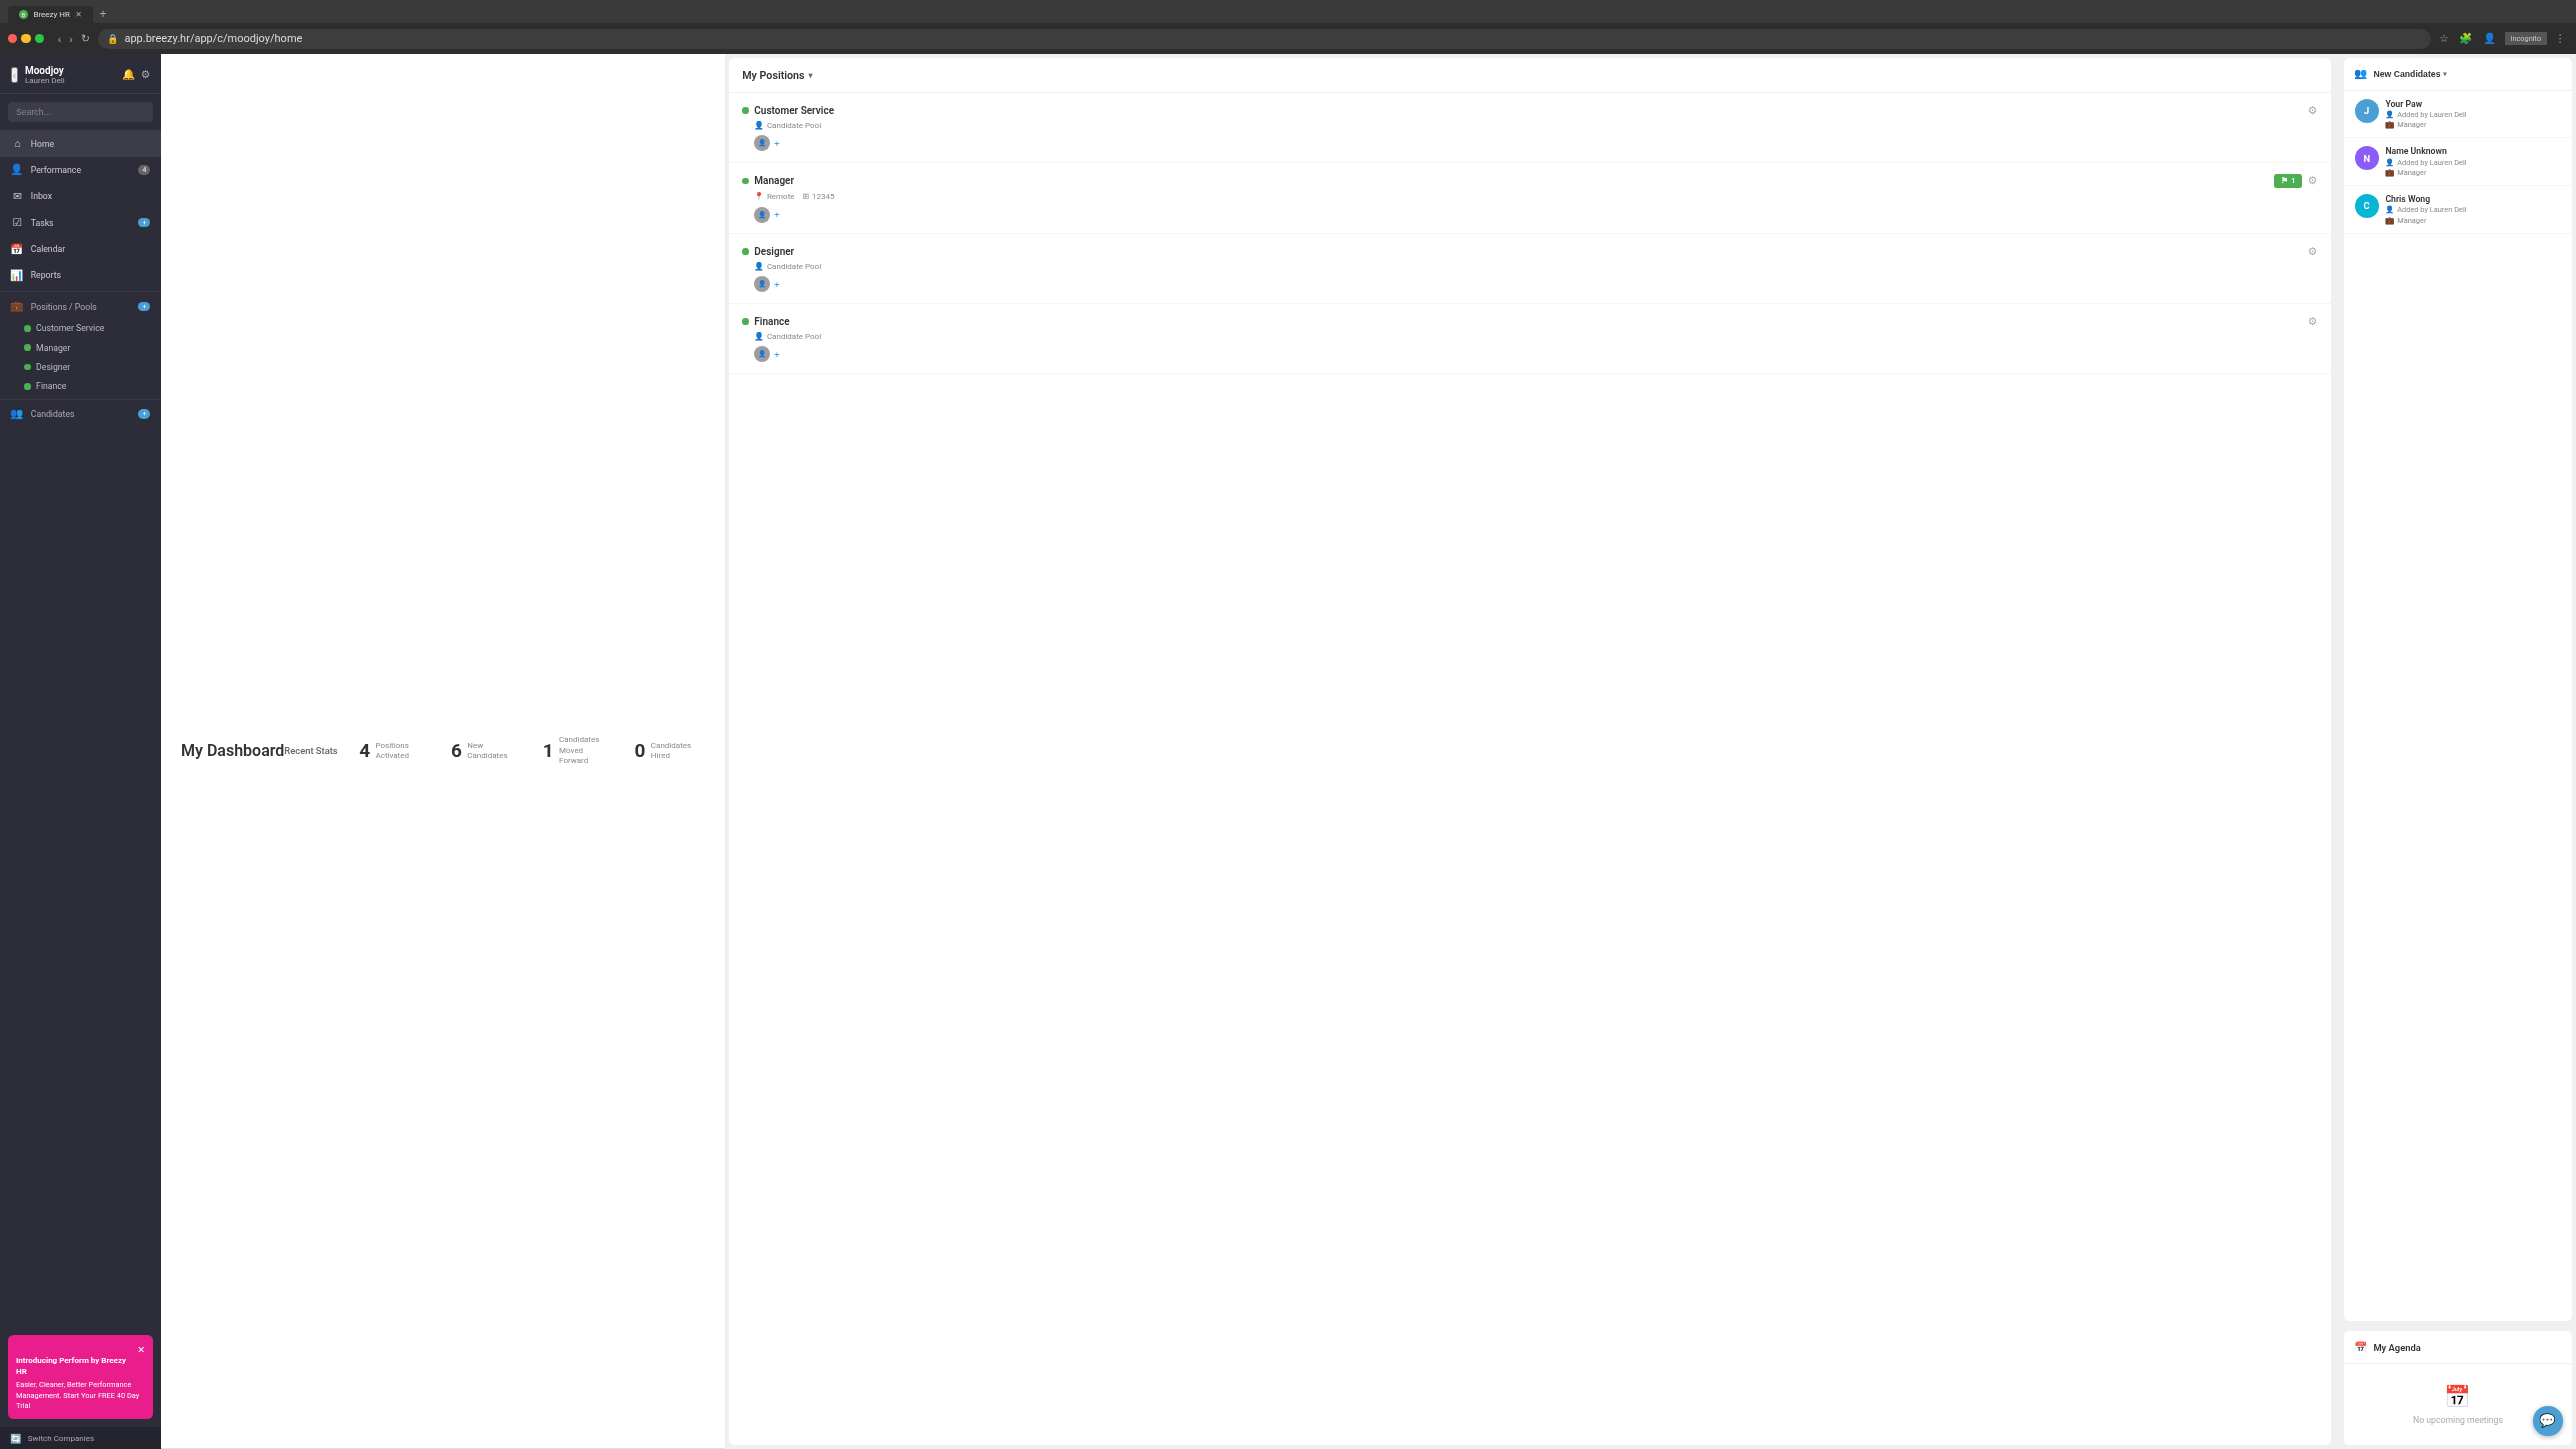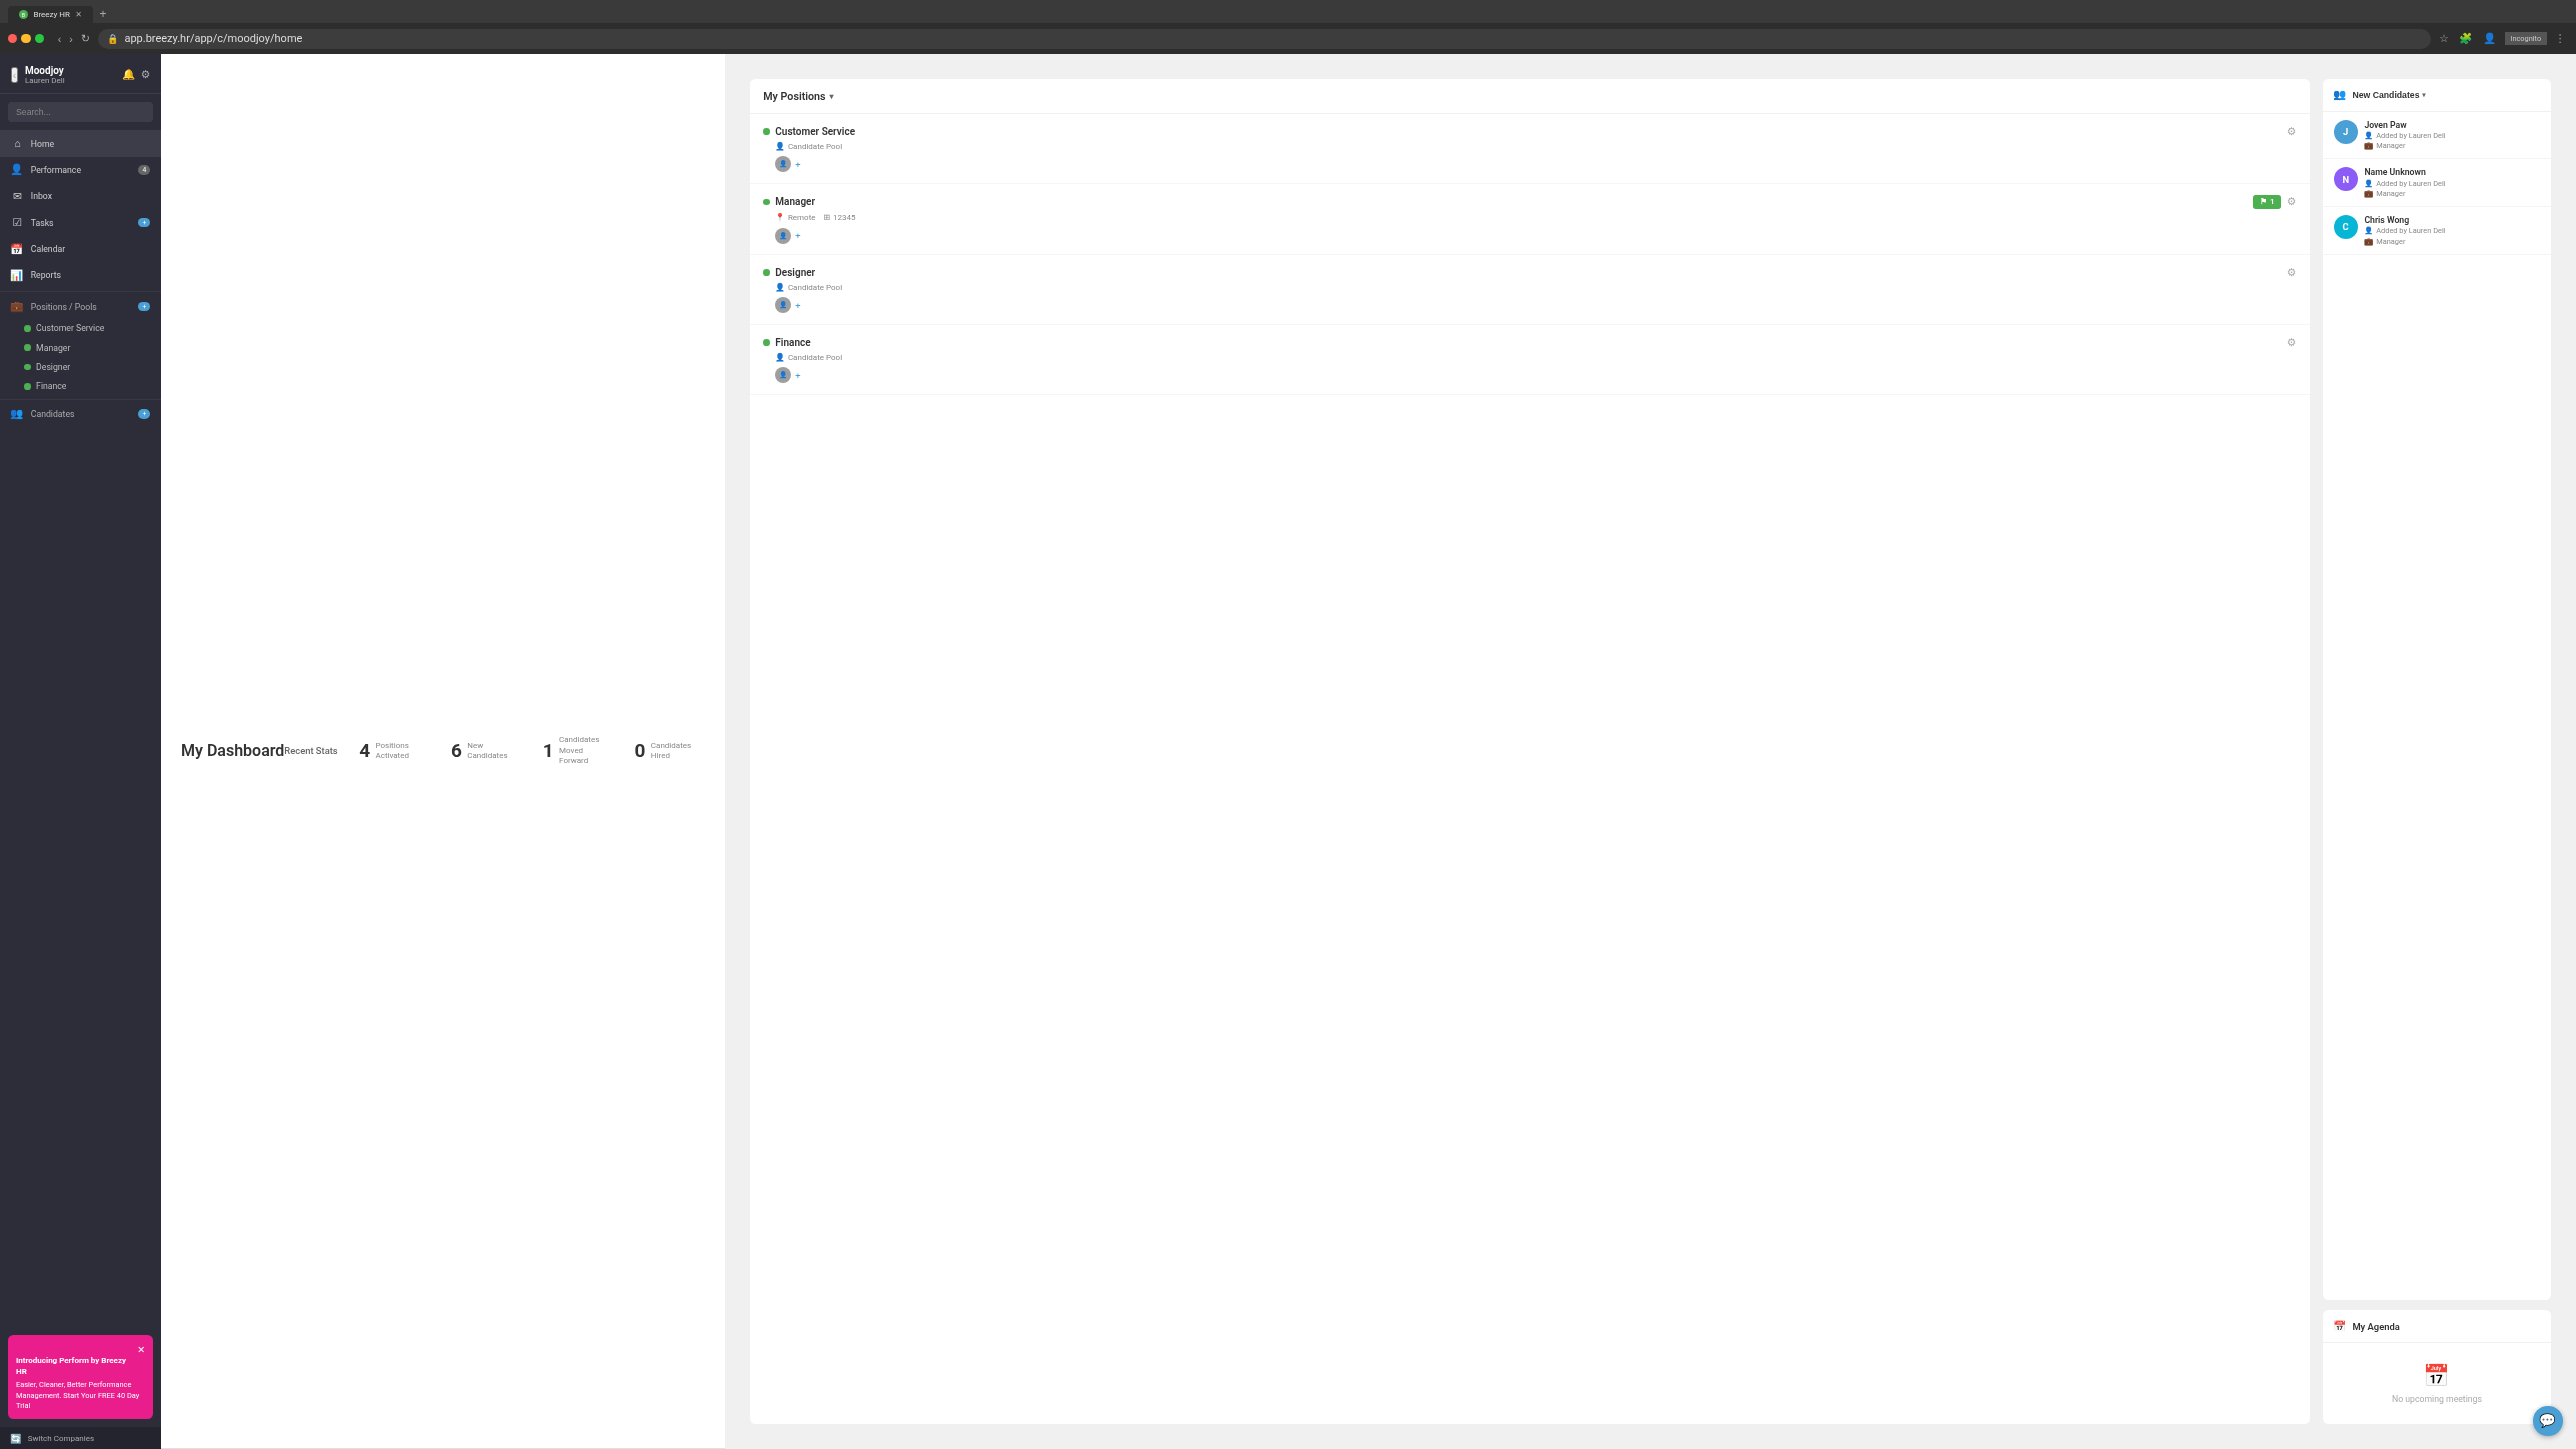--- a/index.html
+++ b/index.html
@@ -67,21 +67,21 @@
     .main-content { flex: 1; background: #f0f0f0; overflow-y: auto; display: flex; }
 
     .dashboard-header { background: #fff; padding: 13.4px 20px; display: flex; align-items: center; border-bottom: 0.7px solid #e0e0e0; }
     .page-title { font-size: 16px; font-weight: 600; color: #333; flex: 1; }
     .stats-section { display: flex; align-items: center; gap: 21.5px; }
     .stats-label { color: #666; font-size: 9.4px; font-weight: 500; }
     .stat-item { display: flex; align-items: center; gap: 5.4px; }
     .stat-number { font-size: 19px; font-weight: 700; color: #333; }
     .stat-desc { color: #888; font-size: 8px; line-height: 1.3; max-width: 54px; }
 
-    .dashboard-body { display: flex; flex: 1; padding: 25px; gap: 13.4px; }
+    .dashboard-body { display: flex; flex: 1; padding: 4px; gap: 13.4px; }
 
     
     .positions-panel { flex: 1; background: #fff; border-radius: 5.4px; overflow-y: auto; }
     .positions-header { padding: 10.7px 13.4px; border-bottom: 0.7px solid #f0f0f0; display: flex; align-items: center; }
     .positions-title { font-size: 10.7px; font-weight: 600; color: #333; display: flex; align-items: center; gap: 4px; cursor: pointer; }
     .positions-title .caret { font-size: 8px; color: #666; }
 
     .position-card { padding: 10.7px 13.4px; border-bottom: 0.7px solid #f5f5f5; }
     .position-name-row { display: flex; align-items: center; gap: 5.4px; margin-bottom: 4px; }
     .position-status-dot { width: 6.7px; height: 6.7px; border-radius: 50%; background: #4CAF50; flex-shrink: 0; }
@@ -384,21 +384,21 @@
             <span style="font-size:10.7px;">👥</span>
             <button class="candidates-filter">
               <span>New Candidates</span>
               <span class="caret-down">▾</span>
             </button>
           </div>
 
           <div class="candidate-item">
             <div class="candidate-avatar" style="background:#4a9fd4;">J</div>
             <div class="candidate-info">
-              <div class="candidate-name">Joven Paw</div>
+              <div class="candidate-name">Your Paw</div>
               <div class="candidate-added">
                 <span>👤</span>
                 <span>Added by Lauren Deli</span>
               </div>
               <div class="candidate-position">
                 <span>💼</span>
                 <span>Manager</span>
               </div>
             </div>
           </div>

